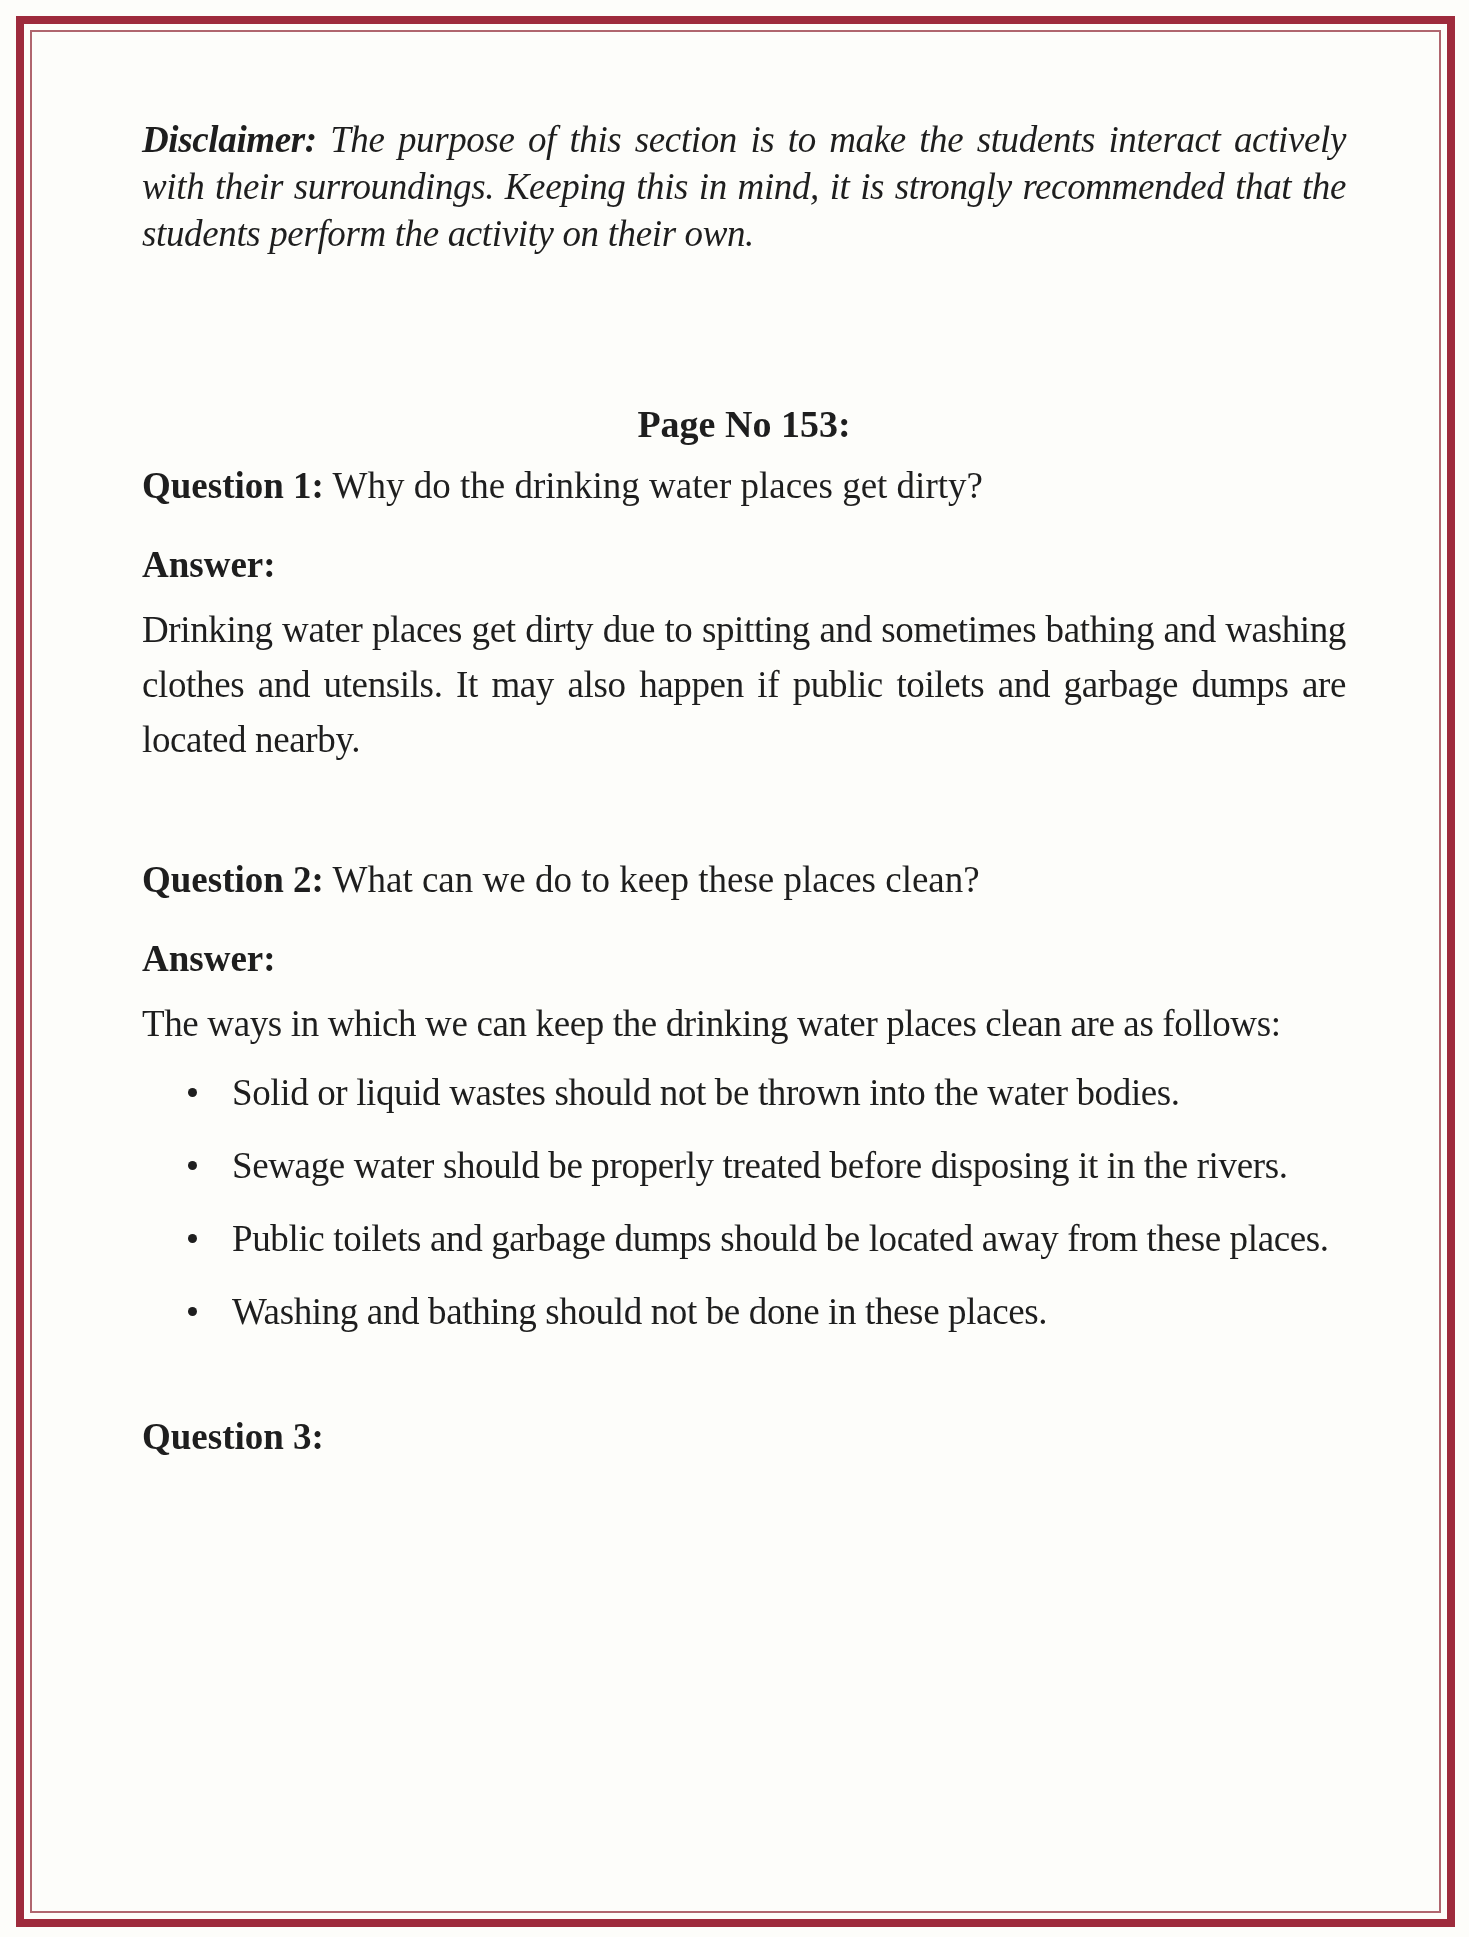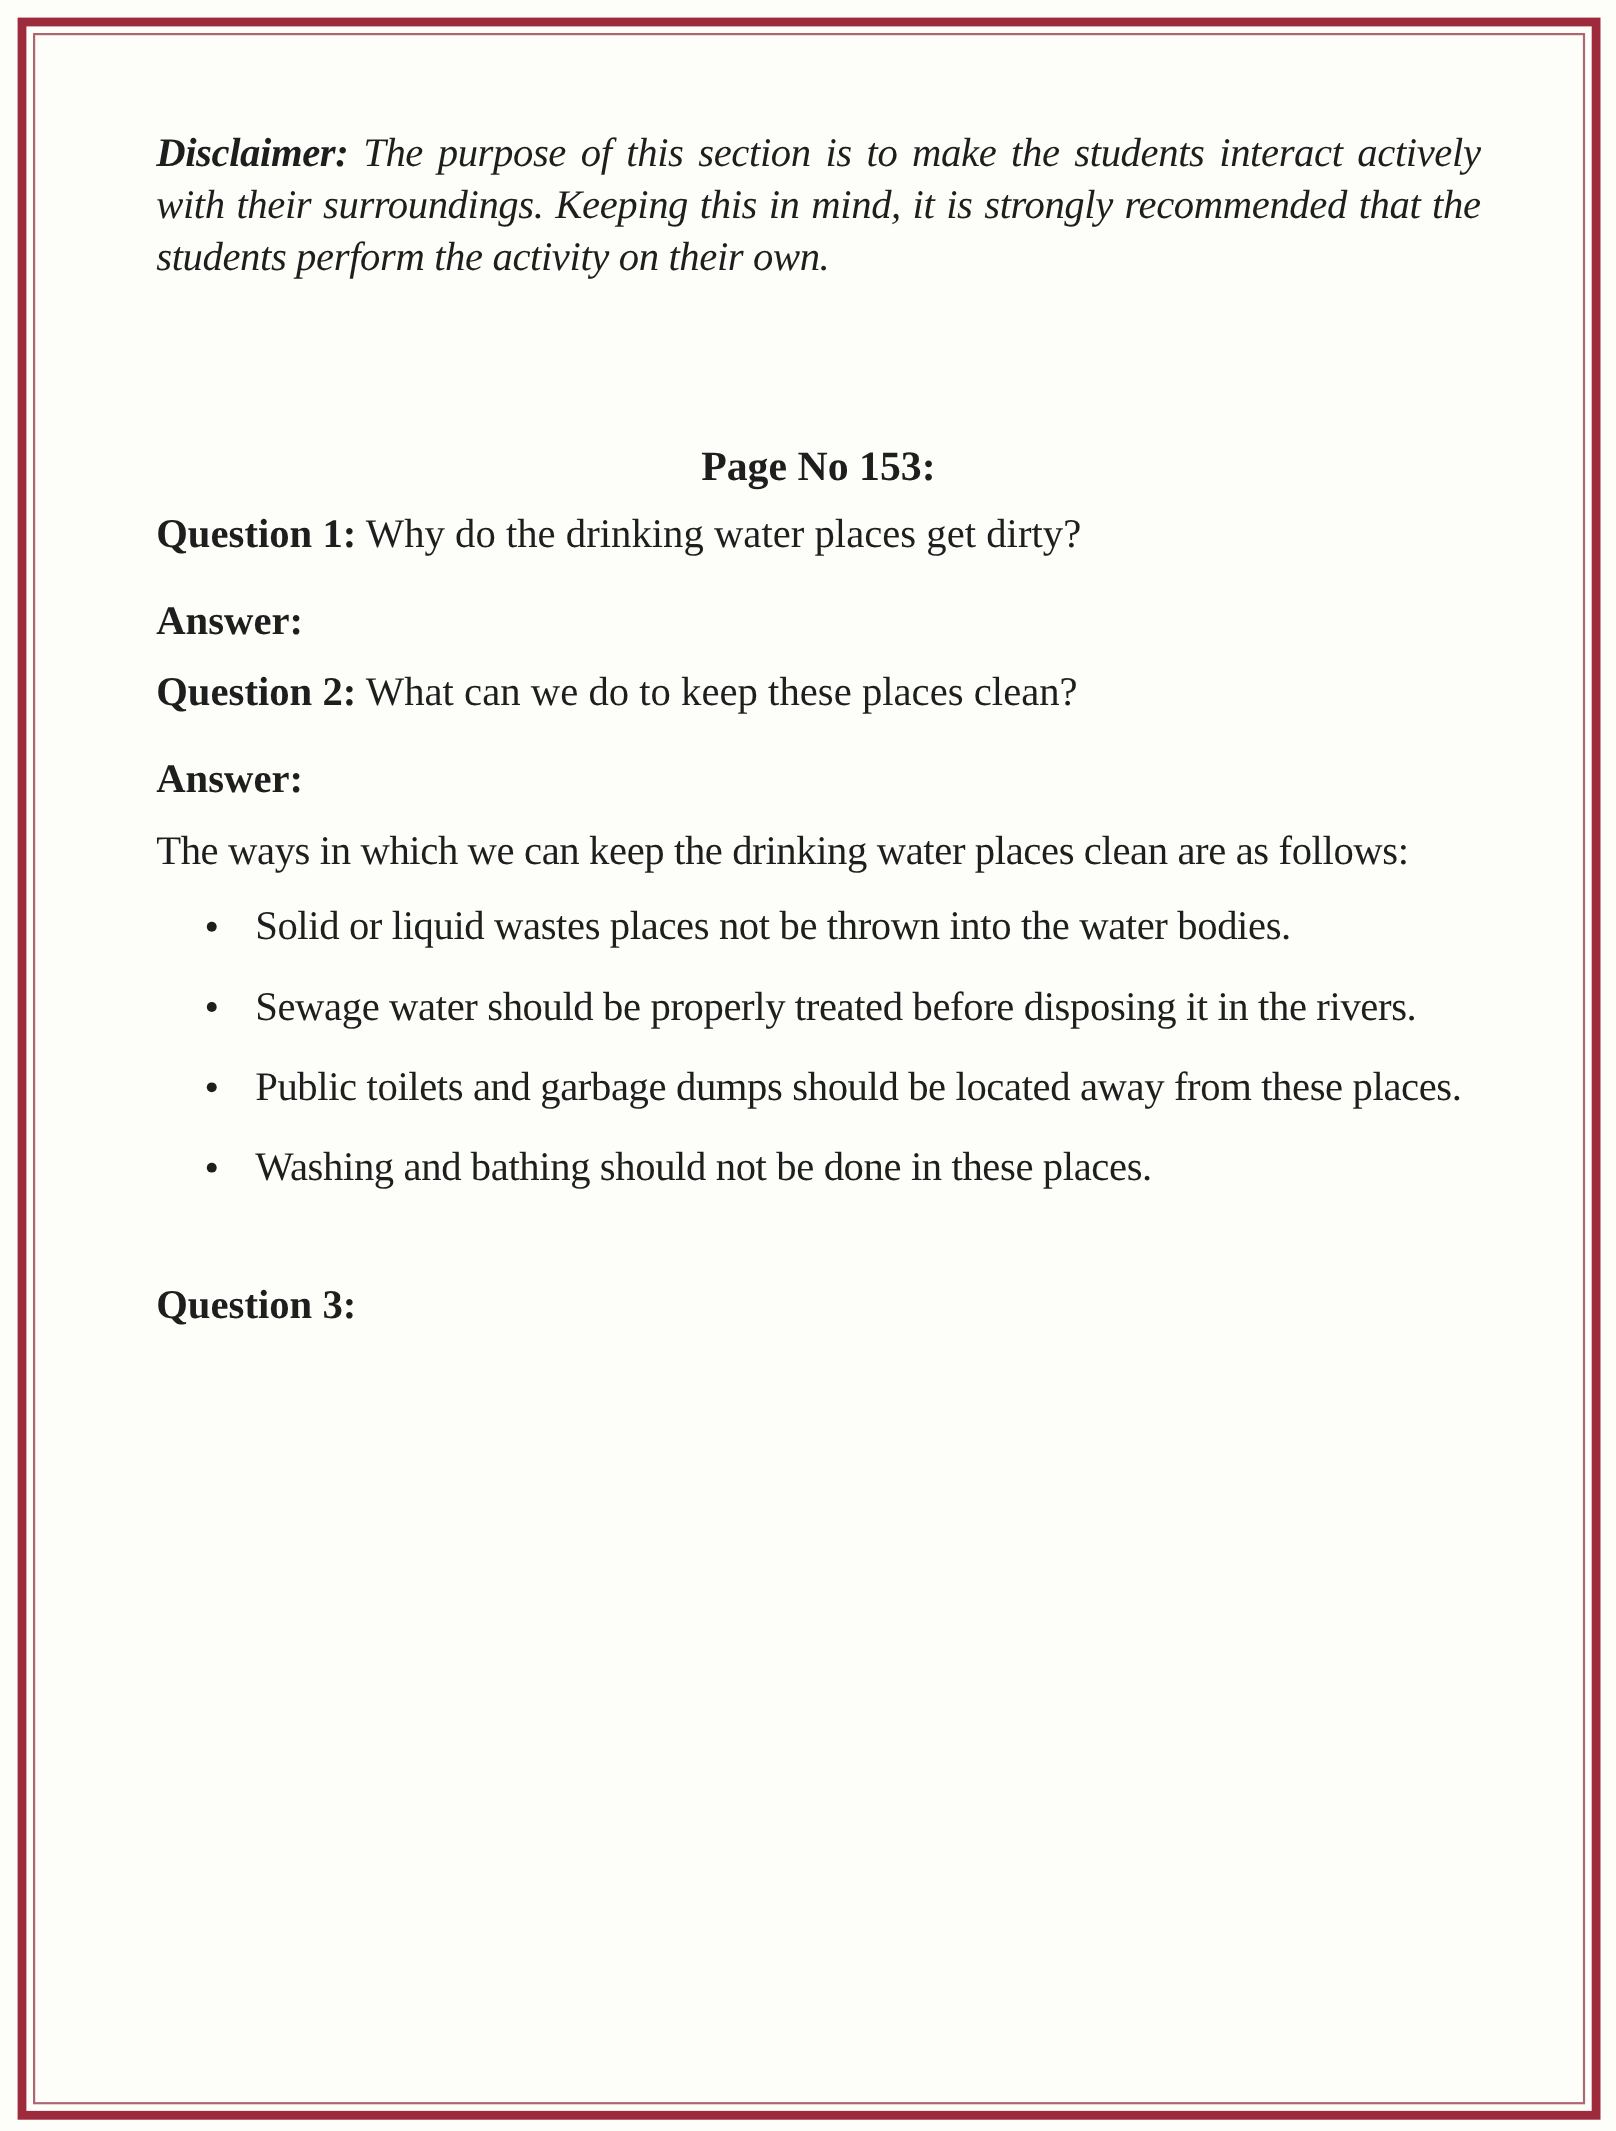--- a/index.html
+++ b/index.html
@@ -108,29 +108,30 @@
 <div class="content">
 
   <p class="disclaimer"><b>Disclaimer:</b> <span>The purpose of this section is to make the students interact actively with their surroundings. Keeping this in mind, it is strongly recommended that the students perform the activity on their own.</span></p>
 
   <p class="page-heading">Page No 153:</p>
 
   <p class="q-line"><b>Question 1:</b> <span>Why do the drinking water places get dirty?</span></p>
 
   <p class="answer-label">Answer:</p>
 
+  <p class="body-para para-gap-large">Drinking water places get dirty due to spitting and sometimes bathing and washing clothes and utensils. It may also happen if public toilets and garbage dumps are located nearby.</p>
 
   <p class="q-line"><b>Question 2:</b> <span>What can we do to keep these places clean?</span></p>
 
   <p class="answer-label">Answer:</p>
 
   <p class="body-para para-gap-list">The ways in which we can keep the drinking water places clean are as follows:</p>
 
   <ul class="answer-list">
-    <li><span class="bullet-dot"></span><span>Solid or liquid wastes places not be thrown into the water bodies.</span></li>
+    <li><span class="bullet-dot"></span><span>Solid or liquid wastes should not be thrown into the water bodies.</span></li>
     <li><span class="bullet-dot"></span><span>Sewage water should be properly treated before disposing it in the rivers.</span></li>
     <li><span class="bullet-dot"></span><span>Public toilets and garbage dumps should be located away from these places.</span></li>
     <li><span class="bullet-dot"></span><span>Washing and bathing should not be done in these places.</span></li>
   </ul>
 
   <p class="q3-line">Question 3:</p>
 
 </div>
 
 </body></html>

